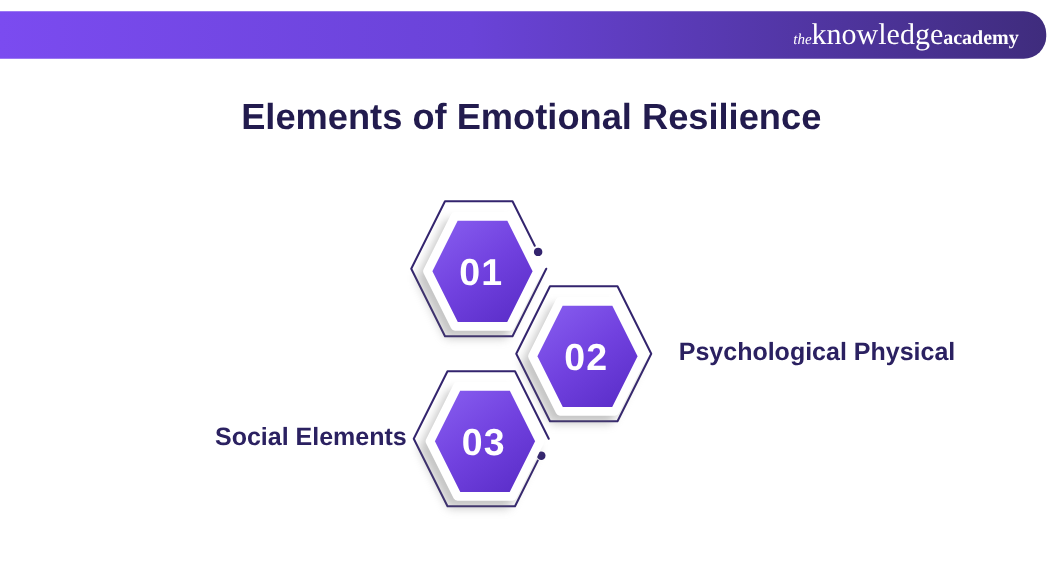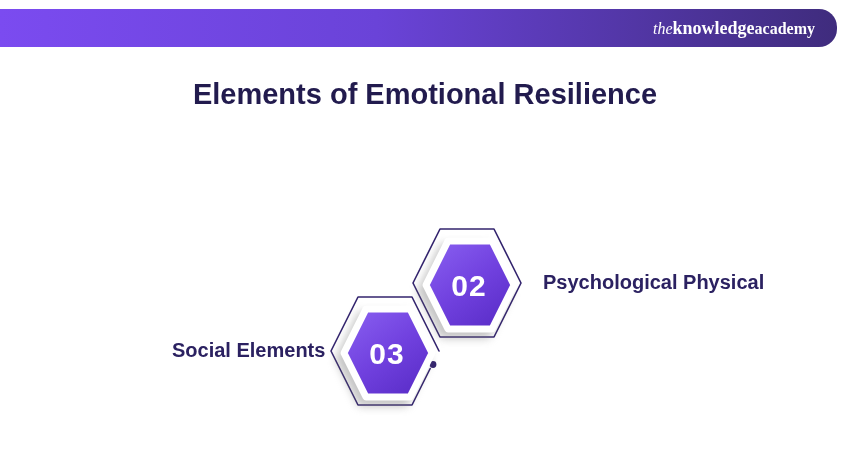--- a/index.html
+++ b/index.html
@@ -9,22 +9,22 @@
   }
   
   .header-bar{
     position:absolute;left:0;top:9px;width:837px;height:38px;
     background:linear-gradient(90deg,#7B4BF0 0%,#6A43D8 45%,#3F2C7D 100%);
     border-radius:0 18px 18px 0;
     display:flex;align-items:center;justify-content:flex-end;
     padding-right:22px;box-sizing:border-box;
   }
   .logo{color:#ffffff;font-family:"Liberation Serif","DejaVu Serif",serif;white-space:nowrap;}
-  .logo .l-the{font-style:italic;font-size:16px;}
-  .logo .l-knowledge{font-size:18px;font-weight:700;}
+  .logo .l-the{font-style:italic;font-size:12px;}
+  .logo .l-knowledge{font-size:24px;font-weight:400;}
   .logo .l-academy{font-size:16px;font-weight:700;}
   
   .title{
     position:absolute;top:78px;left:0;width:100%;text-align:center;
     font-size:29px;font-weight:700;color:#221B4E;letter-spacing:0;
   }
   
   .hex{position:absolute;width:110px;height:110px;overflow:visible;}
   .hex svg{overflow:visible;display:block;}
   .hex-outline{fill:none;stroke:#33246E;stroke-width:1.6;stroke-linejoin:round;stroke-linecap:round;}
@@ -65,20 +65,28 @@
   </svg>
 
   <div class="header-bar">
     <div class="logo">
       <span class="l-the">the</span><span class="l-knowledge">knowledge</span><span class="l-academy">academy</span>
     </div>
   </div>
 
   <div class="title">Elements of Emotional Resilience</div>
 
+  <div class="hex" id="hex-01">
+    <svg width="110" height="110" viewBox="0 0 110 110">
+      <path class="hex-outline" d="M 99.8,36.6 L 82,1 L 28,1 L 1,55 L 28,109 L 82,109 L 109,55"></path>
+      <circle class="hex-dot" cx="102.5" cy="41.5" r="3.4"></circle>
+      <polygon class="hex-fill" points="14,57 36,13 80,13 102,57 80,101 36,101"></polygon>
+      <text class="hex-num" x="57" y="68">01</text>
+    </svg>
+  </div>
 
   <div class="hex" id="hex-03">
     <svg width="110" height="110" viewBox="0 0 110 110">
       <path class="hex-outline" d="M 100.2,72.5 L 82,109 L 28,109 L 1,55 L 28,1 L 82,1 L 109,55"></path>
       <circle class="hex-dot" cx="103" cy="68.5" r="3.4"></circle>
       <polygon class="hex-fill" points="14,57 36,13 80,13 102,57 80,101 36,101"></polygon>
       <text class="hex-num" x="57" y="68">03</text>
     </svg>
   </div>
 

